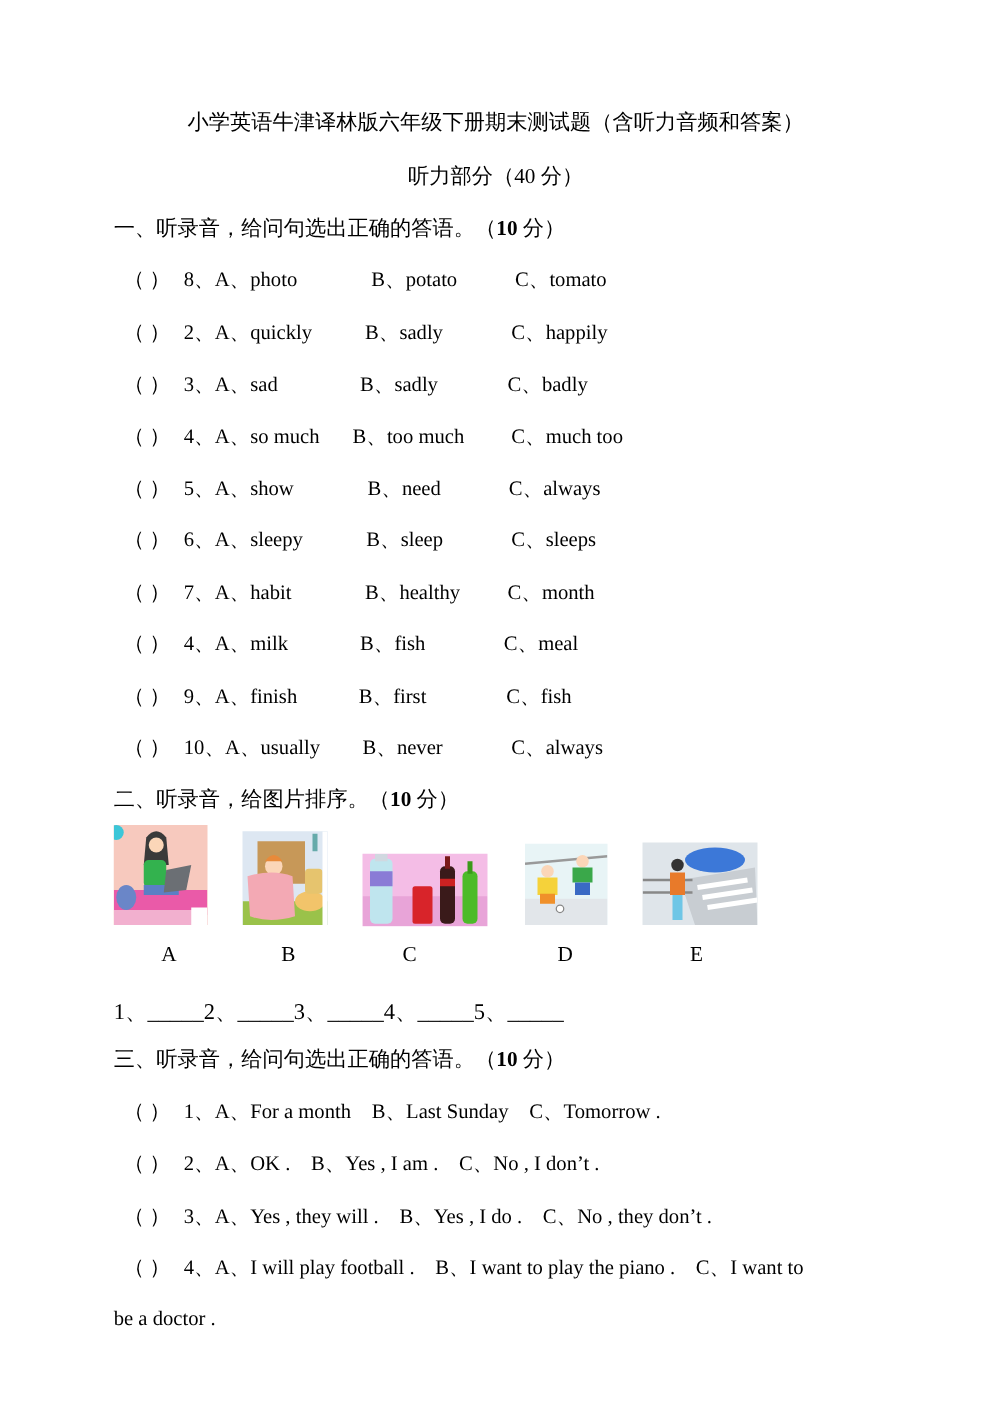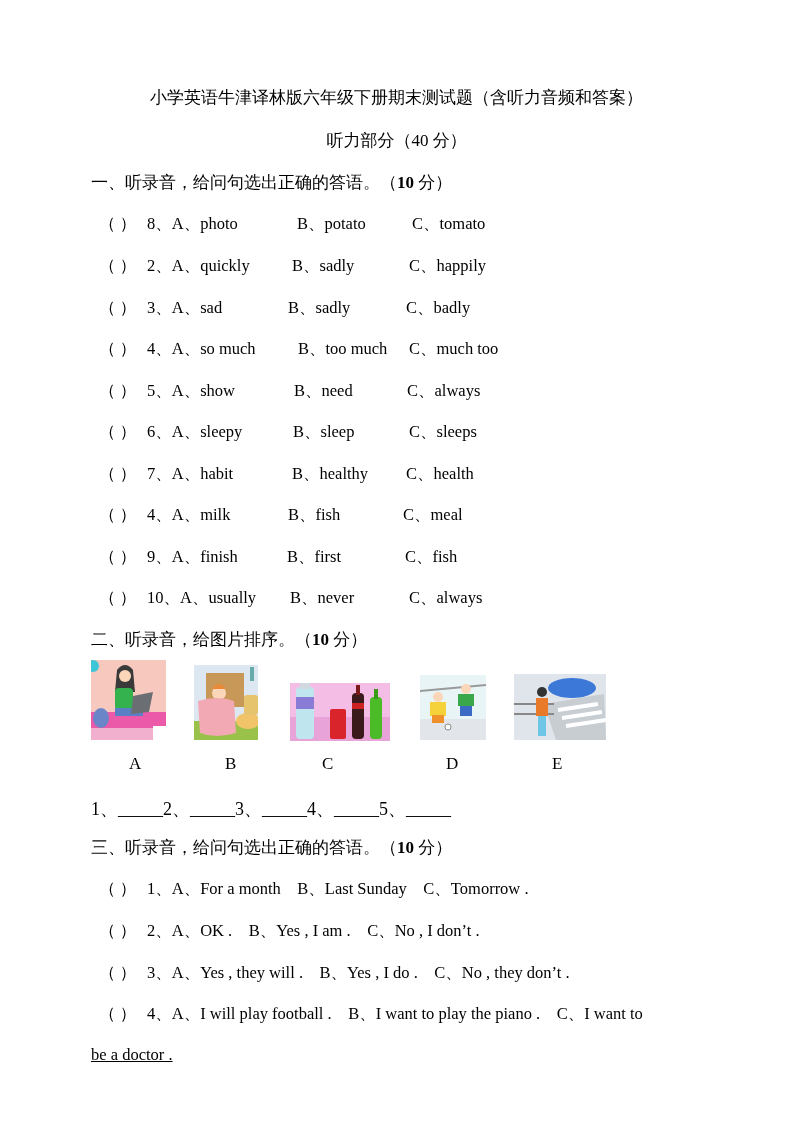--- a/index.html
+++ b/index.html
@@ -6,21 +6,21 @@
   body {
     width: 793px; height: 1122px; position: relative; overflow: hidden;
     font-family: "Liberation Serif", "DejaVu Serif", serif;
     color: #000;
   }
   .abs { position: absolute; white-space: nowrap; }
   .title { top: 86px; left: 0; width: 793px; text-align: center; font-size: 17px; }
   .subtitle { top: 129px; left: 0; width: 793px; text-align: center; font-size: 17px; }
   .sec { left: 91px; font-size: 17px; }
   .sec b { font-weight: bold; }
-  .row { font-size: 16.5px; text-decoration: underline; }
+  .row { font-size: 16.5px; }
   .paren { position: absolute; }
   .opt { position: absolute; }
   .pic { position: absolute; overflow: hidden; }
   .lbl { position: absolute; font-size: 17px; }
 </style>
 </head>
 <body>
 
 <div class="abs title">小学英语牛津译林版六年级下册期末测试题（含听力音频和答案）</div>
 <div class="abs subtitle">听力部分（40 分）</div>
@@ -42,40 +42,40 @@
     </div>
     <div class="abs row" style="top: 297px; left: 0px;">
       <span class="paren" style="left:99px">（    ）</span>
       <span class="opt" style="left:147px">3、A、sad</span>
       <span class="opt" style="left:288px">B、sadly</span>
       <span class="opt" style="left:406px">C、badly</span>
     </div>
     <div class="abs row" style="top: 338px; left: 0px;">
       <span class="paren" style="left:99px">（    ）</span>
       <span class="opt" style="left:147px">4、A、so much</span>
-      <span class="opt" style="left:298px">B、too much</span>
+      <span class="opt" style="left:282px">B、too much</span>
       <span class="opt" style="left:409px">C、much too</span>
     </div>
     <div class="abs row" style="top: 380px; left: 0px;">
       <span class="paren" style="left:99px">（    ）</span>
       <span class="opt" style="left:147px">5、A、show</span>
       <span class="opt" style="left:294px">B、need</span>
       <span class="opt" style="left:407px">C、always</span>
     </div>
     <div class="abs row" style="top: 421px; left: 0px;">
       <span class="paren" style="left:99px">（    ）</span>
       <span class="opt" style="left:147px">6、A、sleepy</span>
       <span class="opt" style="left:293px">B、sleep</span>
       <span class="opt" style="left:409px">C、sleeps</span>
     </div>
     <div class="abs row" style="top: 463px; left: 0px;">
       <span class="paren" style="left:99px">（    ）</span>
       <span class="opt" style="left:147px">7、A、habit</span>
       <span class="opt" style="left:292px">B、healthy</span>
-      <span class="opt" style="left:406px">C、health</span>
+      <span class="opt" style="left:406px">C、month</span>
     </div>
     <div class="abs row" style="top: 504px; left: 0px;">
       <span class="paren" style="left:99px">（    ）</span>
       <span class="opt" style="left:147px">4、A、milk</span>
       <span class="opt" style="left:288px">B、fish</span>
       <span class="opt" style="left:403px">C、meal</span>
     </div>
     <div class="abs row" style="top: 546px; left: 0px;">
       <span class="paren" style="left:99px">（    ）</span>
       <span class="opt" style="left:147px">9、A、finish</span>

